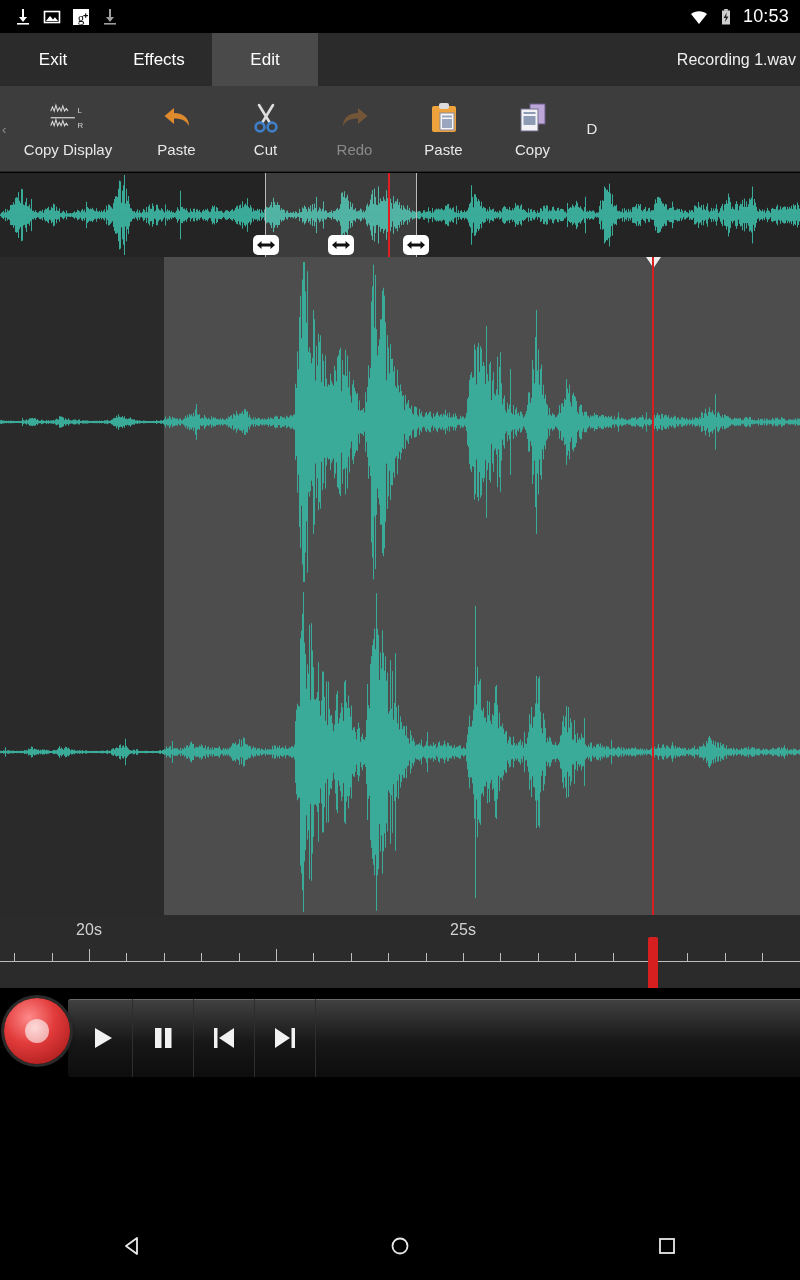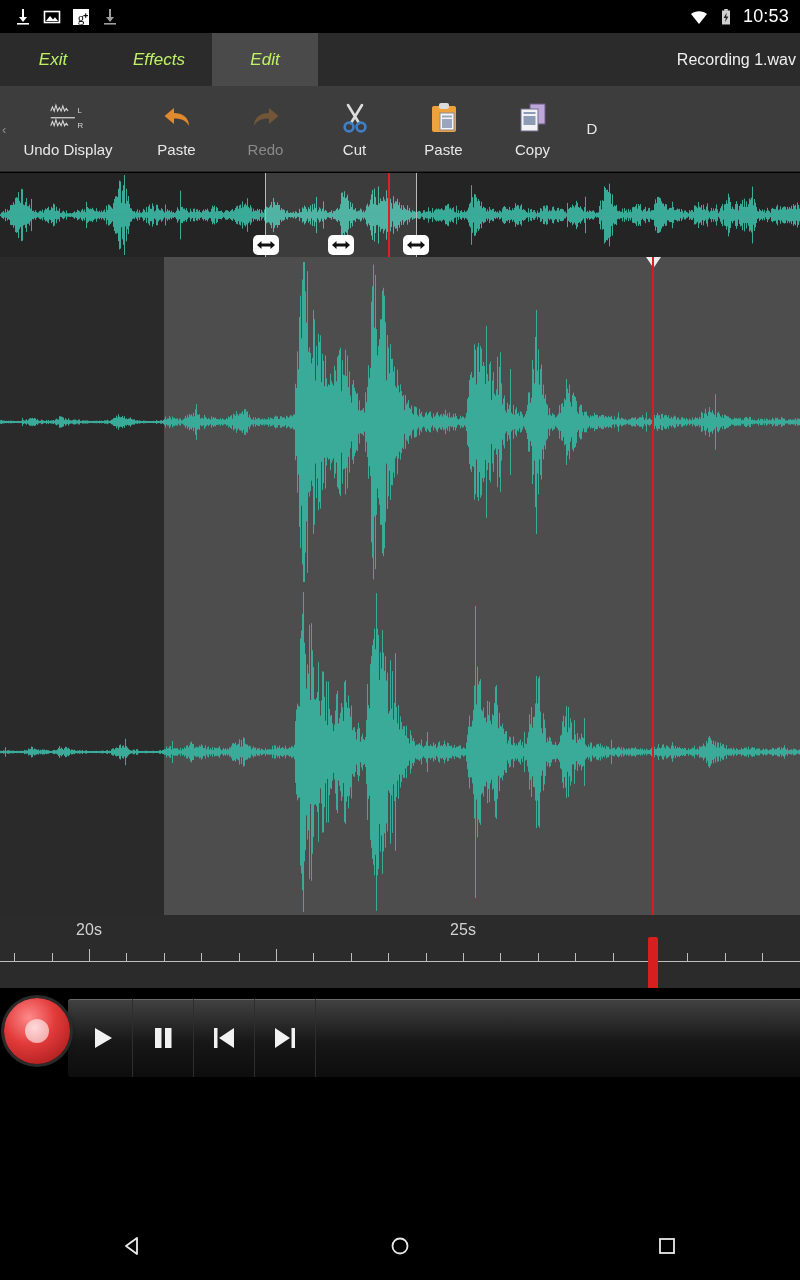--- a/index.html
+++ b/index.html
@@ -13,21 +13,21 @@
                background:#000; display:flex; align-items:center; }
   .sb-left { display:flex; align-items:center; gap:9px; padding-left:13px; }
   .sb-right { margin-left:auto; display:flex; align-items:center; gap:7px; padding-right:11px; }
   .sb-ico { width:20px; height:20px; display:block; }
   .sb-time { color:#fff; font-size:18px; letter-spacing:0.2px; }
 
   
   .tabbar { position:absolute; left:0; top:33px; width:800px; height:53px;
             background:#2b2b2b; display:flex; align-items:stretch; }
   .tab { display:flex; align-items:center; justify-content:center;
-         color:#bef264; font-size:17px; padding:0 18px; min-width:106px;font-style:italic; }
+         color:#ffffff; font-size:17px; padding:0 18px; min-width:106px; }
   .tab.active { background:#4a4a4a; }
   .fname { margin-left:auto; display:flex; align-items:center; padding-right:4px;
            color:#f0f0f0; font-size:16px; }
 
   
   .toolbar { position:absolute; left:0; top:86px; width:800px; height:86px;
              background:#3d3d3d; display:flex; align-items:center;
              border-bottom:1px solid #272727; overflow:hidden; }
   .tb-spacer-l { width:4px; flex:0 0 4px; }
   .tb-item { flex:0 0 auto; width:89px; height:86px; display:flex; flex-direction:column;
@@ -155,50 +155,50 @@
         <svg width="44" height="34" viewBox="0 0 44 34">
           <g stroke="#d8d8d8" stroke-width="1.2" fill="none">
             <path d="M2 9 l2-5 2 5 2-7 2 7 2-4 2 4 2-6 2 6 2-3 2 3"></path>
             <path d="M2 26 l2-5 2 5 2-7 2 7 2-4 2 4 2-6 2 6 2-3 2 3"></path>
           </g>
           <rect x="2" y="16" width="28" height="1.4" fill="#d8d8d8"></rect>
           <text x="33" y="11" font-family="Liberation Sans, sans-serif" font-size="9" fill="#d8d8d8">L</text>
           <text x="33" y="29" font-family="Liberation Sans, sans-serif" font-size="9" fill="#d8d8d8">R</text>
         </svg>
       </span>
-      <span class="tb-lbl">Undo Display</span>
+      <span class="tb-lbl">Copy Display</span>
     </div>
 
     <div class="tb-item">
       <span class="tb-ico">
         <svg width="34" height="34" viewBox="0 0 34 34">
           <path fill="#e08a2e" d="M14 7 L14 12 C22 12 29 16 29 25 C25.5 18.5 20 17.5 14 17.5 L14 23 L4.5 15 Z"></path>
         </svg>
       </span>
       <span class="tb-lbl">Paste</span>
-    </div>
-
-    <div class="tb-item disabled">
-      <span class="tb-ico">
-        <svg width="34" height="34" viewBox="0 0 34 34">
-          <path fill="#a06a34" d="M20 7 L20 12 C12 12 5 16 5 25 C8.5 18.5 14 17.5 20 17.5 L20 23 L29.5 15 Z"></path>
-        </svg>
-      </span>
-      <span class="tb-lbl">Redo</span>
     </div>
 
     <div class="tb-item">
       <span class="tb-ico">
         <svg width="34" height="34" viewBox="0 0 34 34">
           <path d="M10 4 L21 22 M24 4 L13 22" stroke="#dedede" stroke-width="2.6" fill="none" stroke-linecap="round"></path>
           <circle cx="11" cy="26" r="4.4" fill="none" stroke="#3f7fc8" stroke-width="2.6"></circle>
           <circle cx="23" cy="26" r="4.4" fill="none" stroke="#3f7fc8" stroke-width="2.6"></circle>
         </svg>
       </span>
       <span class="tb-lbl">Cut</span>
+    </div>
+
+    <div class="tb-item disabled">
+      <span class="tb-ico">
+        <svg width="34" height="34" viewBox="0 0 34 34">
+          <path fill="#a06a34" d="M20 7 L20 12 C12 12 5 16 5 25 C8.5 18.5 14 17.5 20 17.5 L20 23 L29.5 15 Z"></path>
+        </svg>
+      </span>
+      <span class="tb-lbl">Redo</span>
     </div>
 
     <div class="tb-item">
       <span class="tb-ico">
         <svg width="34" height="34" viewBox="0 0 34 34">
           <rect x="5" y="5" width="24" height="26" rx="2" fill="#eda23c"></rect>
           <rect x="12" y="2" width="10" height="6" rx="2" fill="#dcdcdc"></rect>
           <rect x="13" y="12" width="14" height="17" fill="#f5f5f7" stroke="#8a8a9a" stroke-width="1"></rect>
           <g fill="#9aa6bd">
               <rect x="15" y="14.5" width="10" height="2"></rect>

